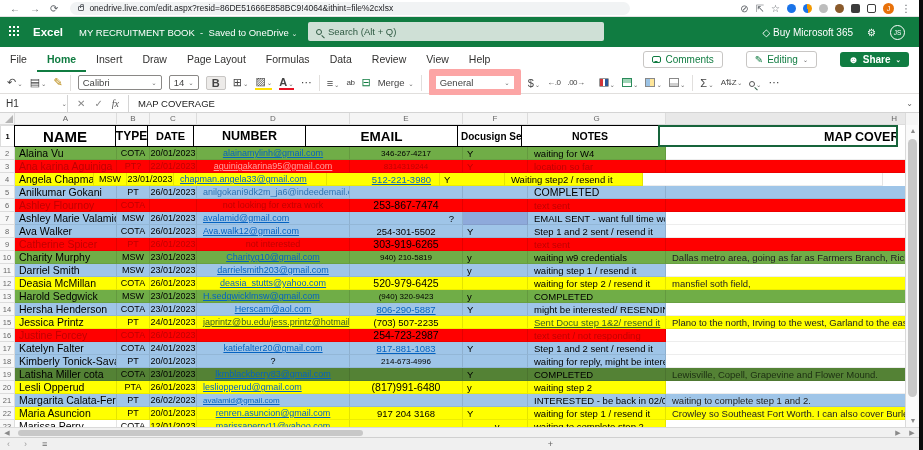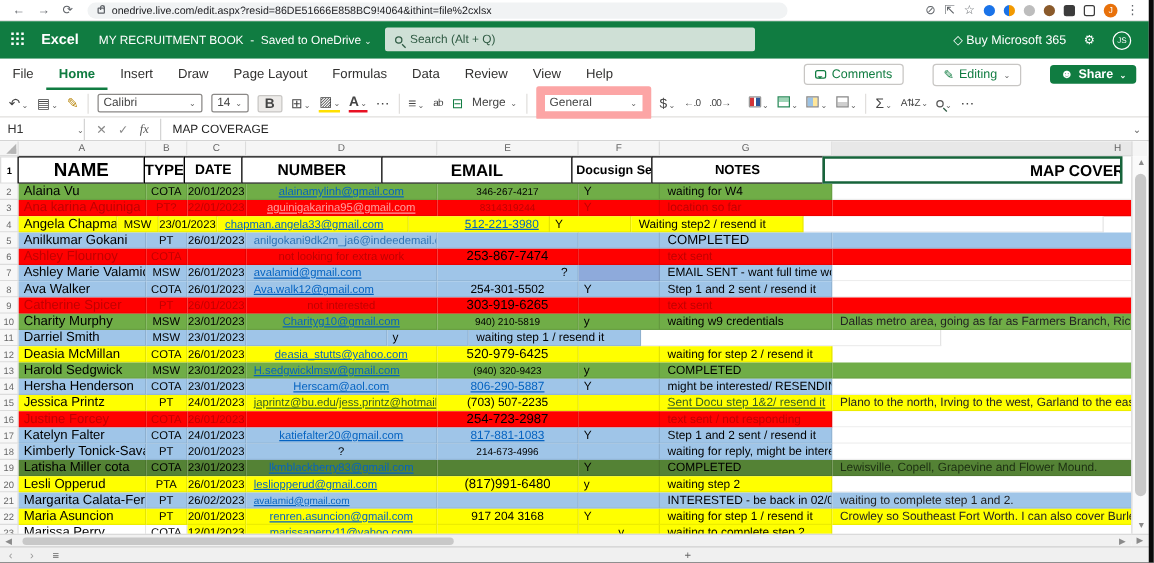--- a/index.html
+++ b/index.html
@@ -395,34 +395,36 @@
         <div class="cell c-num sm" style="width: 113px; flex: 0 0 auto; background: rgb(112, 173, 71); color: rgb(0, 0, 0);">940) 210-5819</div>
         <div class="cell c-docu " style="width: 65px; flex: 0 0 auto; background: rgb(112, 173, 71); color: rgb(0, 0, 0);">y</div>
         <div class="cell c-notes " style="width: 138px; flex: 0 0 auto; background: rgb(112, 173, 71); color: rgb(0, 0, 0);">waiting w9 credentials</div>
         <div class="cell c-map" style="width: 240px; flex: 0 0 auto; background: rgb(112, 173, 71); color: rgb(34, 34, 34);">Dallas metro area, going as far as Farmers Branch, Richardson, a</div>
       </div>
       <div class="grow drow">
         <div class="cell rownum" style="width: 15px; flex: 0 0 auto;">11</div>
         <div class="cell c-name" style="width: 102px; flex: 0 0 auto; background: rgb(159, 197, 232); color: rgb(0, 0, 0);">Darriel Smith</div>
         <div class="cell c-type" style="width: 33px; flex: 0 0 auto; background: rgb(159, 197, 232); color: rgb(0, 0, 0);">MSW</div>
         <div class="cell c-date" style="width: 47px; flex: 0 0 auto; background: rgb(159, 197, 232); color: rgb(0, 0, 0);">23/01/2023</div>
+        <div class="cell c-email lnk ctr" style="width: 153px; flex: 0 0 auto; background: rgb(159, 197, 232);">darrielsmith203@gmail.com</div>
         <div class="cell c-num " style="width: 113px; flex: 0 0 auto; background: rgb(159, 197, 232); color: rgb(0, 0, 0);"></div>
         <div class="cell c-docu " style="width: 65px; flex: 0 0 auto; background: rgb(159, 197, 232); color: rgb(0, 0, 0);">y</div>
         <div class="cell c-notes " style="width: 138px; flex: 0 0 auto; background: rgb(159, 197, 232); color: rgb(0, 0, 0);">waiting step 1 / resend it</div>
         <div class="cell c-map" style="width: 240px; flex: 0 0 auto; background: rgb(255, 255, 255); color: rgb(34, 34, 34);"></div>
       </div>
       <div class="grow drow">
         <div class="cell rownum" style="width: 15px; flex: 0 0 auto;">12</div>
         <div class="cell c-name" style="width: 102px; flex: 0 0 auto; background: rgb(255, 255, 0); color: rgb(0, 0, 0);">Deasia McMillan</div>
         <div class="cell c-type" style="width: 33px; flex: 0 0 auto; background: rgb(255, 255, 0); color: rgb(0, 0, 0);">COTA</div>
         <div class="cell c-date" style="width: 47px; flex: 0 0 auto; background: rgb(255, 255, 0); color: rgb(0, 0, 0);">26/01/2023</div>
         <div class="cell c-email lnk ctr" style="width: 153px; flex: 0 0 auto; background: rgb(255, 255, 0);">deasia_stutts@yahoo.com</div>
         <div class="cell c-num lg" style="width: 113px; flex: 0 0 auto; background: rgb(255, 255, 0); color: rgb(0, 0, 0);">520-979-6425</div>
         <div class="cell c-docu " style="width: 65px; flex: 0 0 auto; background: rgb(255, 255, 0); color: rgb(0, 0, 0);"></div>
         <div class="cell c-notes " style="width: 138px; flex: 0 0 auto; background: rgb(255, 255, 0); color: rgb(0, 0, 0);">waiting for step 2 / resend it</div>
+        <div class="cell c-map" style="width: 240px; flex: 0 0 auto; background: rgb(255, 255, 0); color: rgb(34, 34, 34);">mansfiel soth field,</div>
       </div>
       <div class="grow drow">
         <div class="cell rownum" style="width: 15px; flex: 0 0 auto;">13</div>
         <div class="cell c-name" style="width: 102px; flex: 0 0 auto; background: rgb(112, 173, 71); color: rgb(0, 0, 0);">Harold Sedgwick</div>
         <div class="cell c-type" style="width: 33px; flex: 0 0 auto; background: rgb(112, 173, 71); color: rgb(0, 0, 0);">MSW</div>
         <div class="cell c-date" style="width: 47px; flex: 0 0 auto; background: rgb(112, 173, 71); color: rgb(0, 0, 0);">23/01/2023</div>
         <div class="cell c-email lnk left" style="width: 153px; flex: 0 0 auto; background: rgb(112, 173, 71);">H.sedgwicklmsw@gmail.com</div>
         <div class="cell c-num sm" style="width: 113px; flex: 0 0 auto; background: rgb(112, 173, 71); color: rgb(0, 0, 0);">(940) 320-9423</div>
         <div class="cell c-docu " style="width: 65px; flex: 0 0 auto; background: rgb(112, 173, 71); color: rgb(0, 0, 0);">y</div>
         <div class="cell c-notes " style="width: 138px; flex: 0 0 auto; background: rgb(112, 173, 71); color: rgb(0, 0, 0);">COMPLETED</div>

